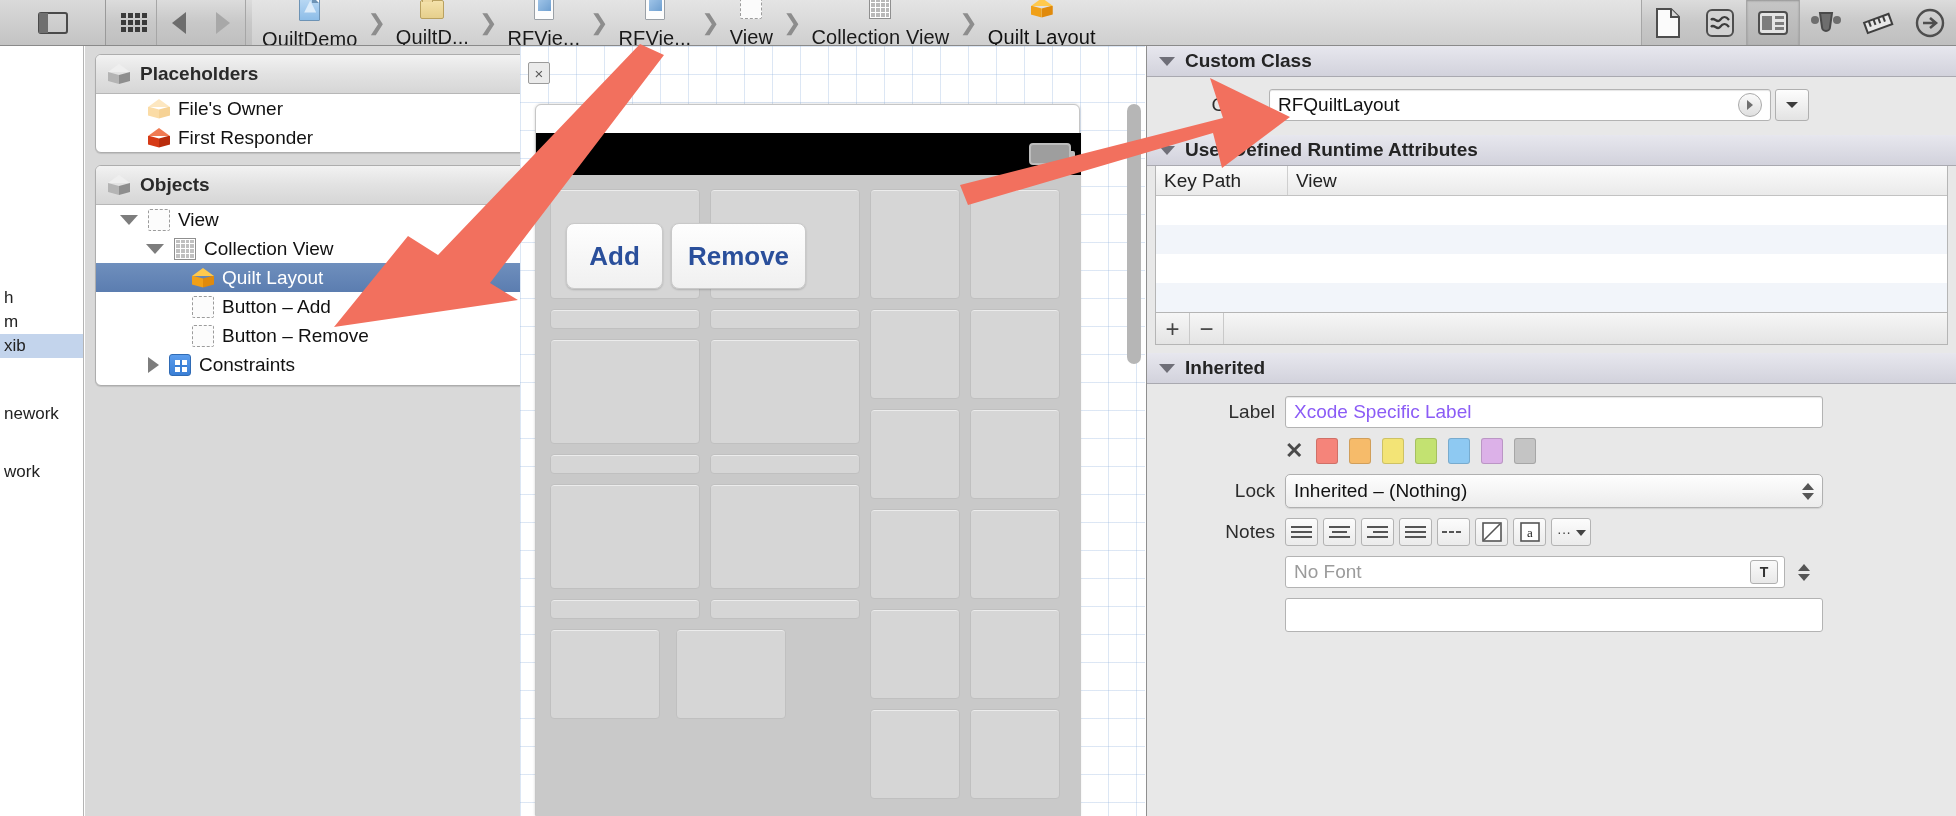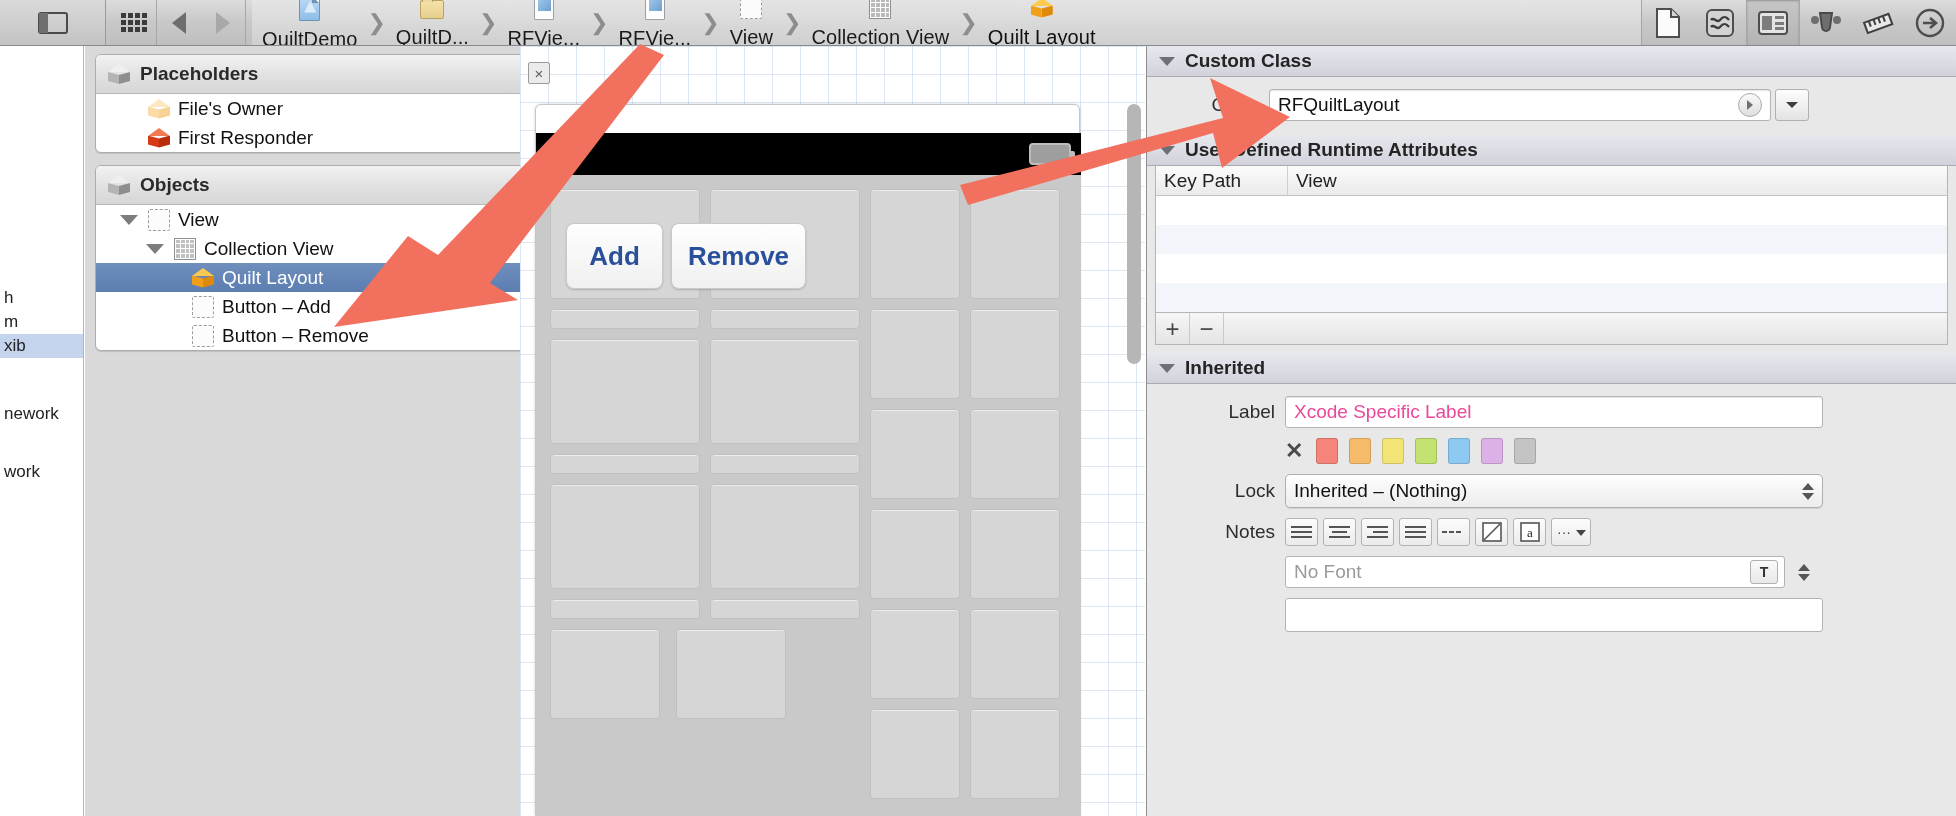--- a/index.html
+++ b/index.html
@@ -249,21 +249,21 @@
     border-top:9px solid #6f6f78; flex:none;
   }
   .insp-body { background:#e8e8e8; padding: 10px 10px 8px 10px; }
   .frow { display:flex; align-items:center; margin-bottom: 10px; }
   .flabel { font-size:19px; color:#2d2d2d; text-align:right; padding-right:10px; flex:none; }
   .txtfield {
     height: 32px; background:#fff; border:1px solid #b3b3b3; border-radius:3px;
     font-size:19px; color:#111; display:flex; align-items:center; padding:0 8px;
     box-shadow: inset 0 1px 1px rgba(0,0,0,.10);
   }
-  .txtfield.placeholder { color:#ec4899; }
+  .txtfield.placeholder { color:#8b5cf6; }
   .combo-arrows {
     width: 34px; height: 32px; margin-left: 4px;
     background: linear-gradient(to bottom,#fdfdfd,#e3e3e3);
     border:1px solid #b0b0b0; border-radius:3px;
     display:flex;align-items:center;justify-content:center;
   }
   .class-circle {
     width: 24px; height: 24px; border-radius:50%;
     background: linear-gradient(to bottom,#fafafa,#dfdfdf);
     border:1px solid #a9a9a9; display:flex;align-items:center;justify-content:center;
@@ -585,20 +585,28 @@
         <span class="ic-sm-view"></span>
         <span>Button – Add</span>
       </div>
 
       <div class="row">
         <span style="width:78px"></span>
         <span class="ic-sm-view"></span>
         <span>Button – Remove</span>
       </div>
 
+      <div class="row" style="margin-bottom:6px">
+        <span style="width:34px"></span>
+        <span class="disc collapsed"></span>
+        <span class="ic-constraint">
+            <i></i>
+          </span>
+        <span>Constraints</span>
+      </div>
     </div>
   </div>
 
   <div class="canvas">
     <div class="gridlines"></div>
 
     <div class="close-badge">×</div>
 
     <div class="device">
       <div class="device-status">

